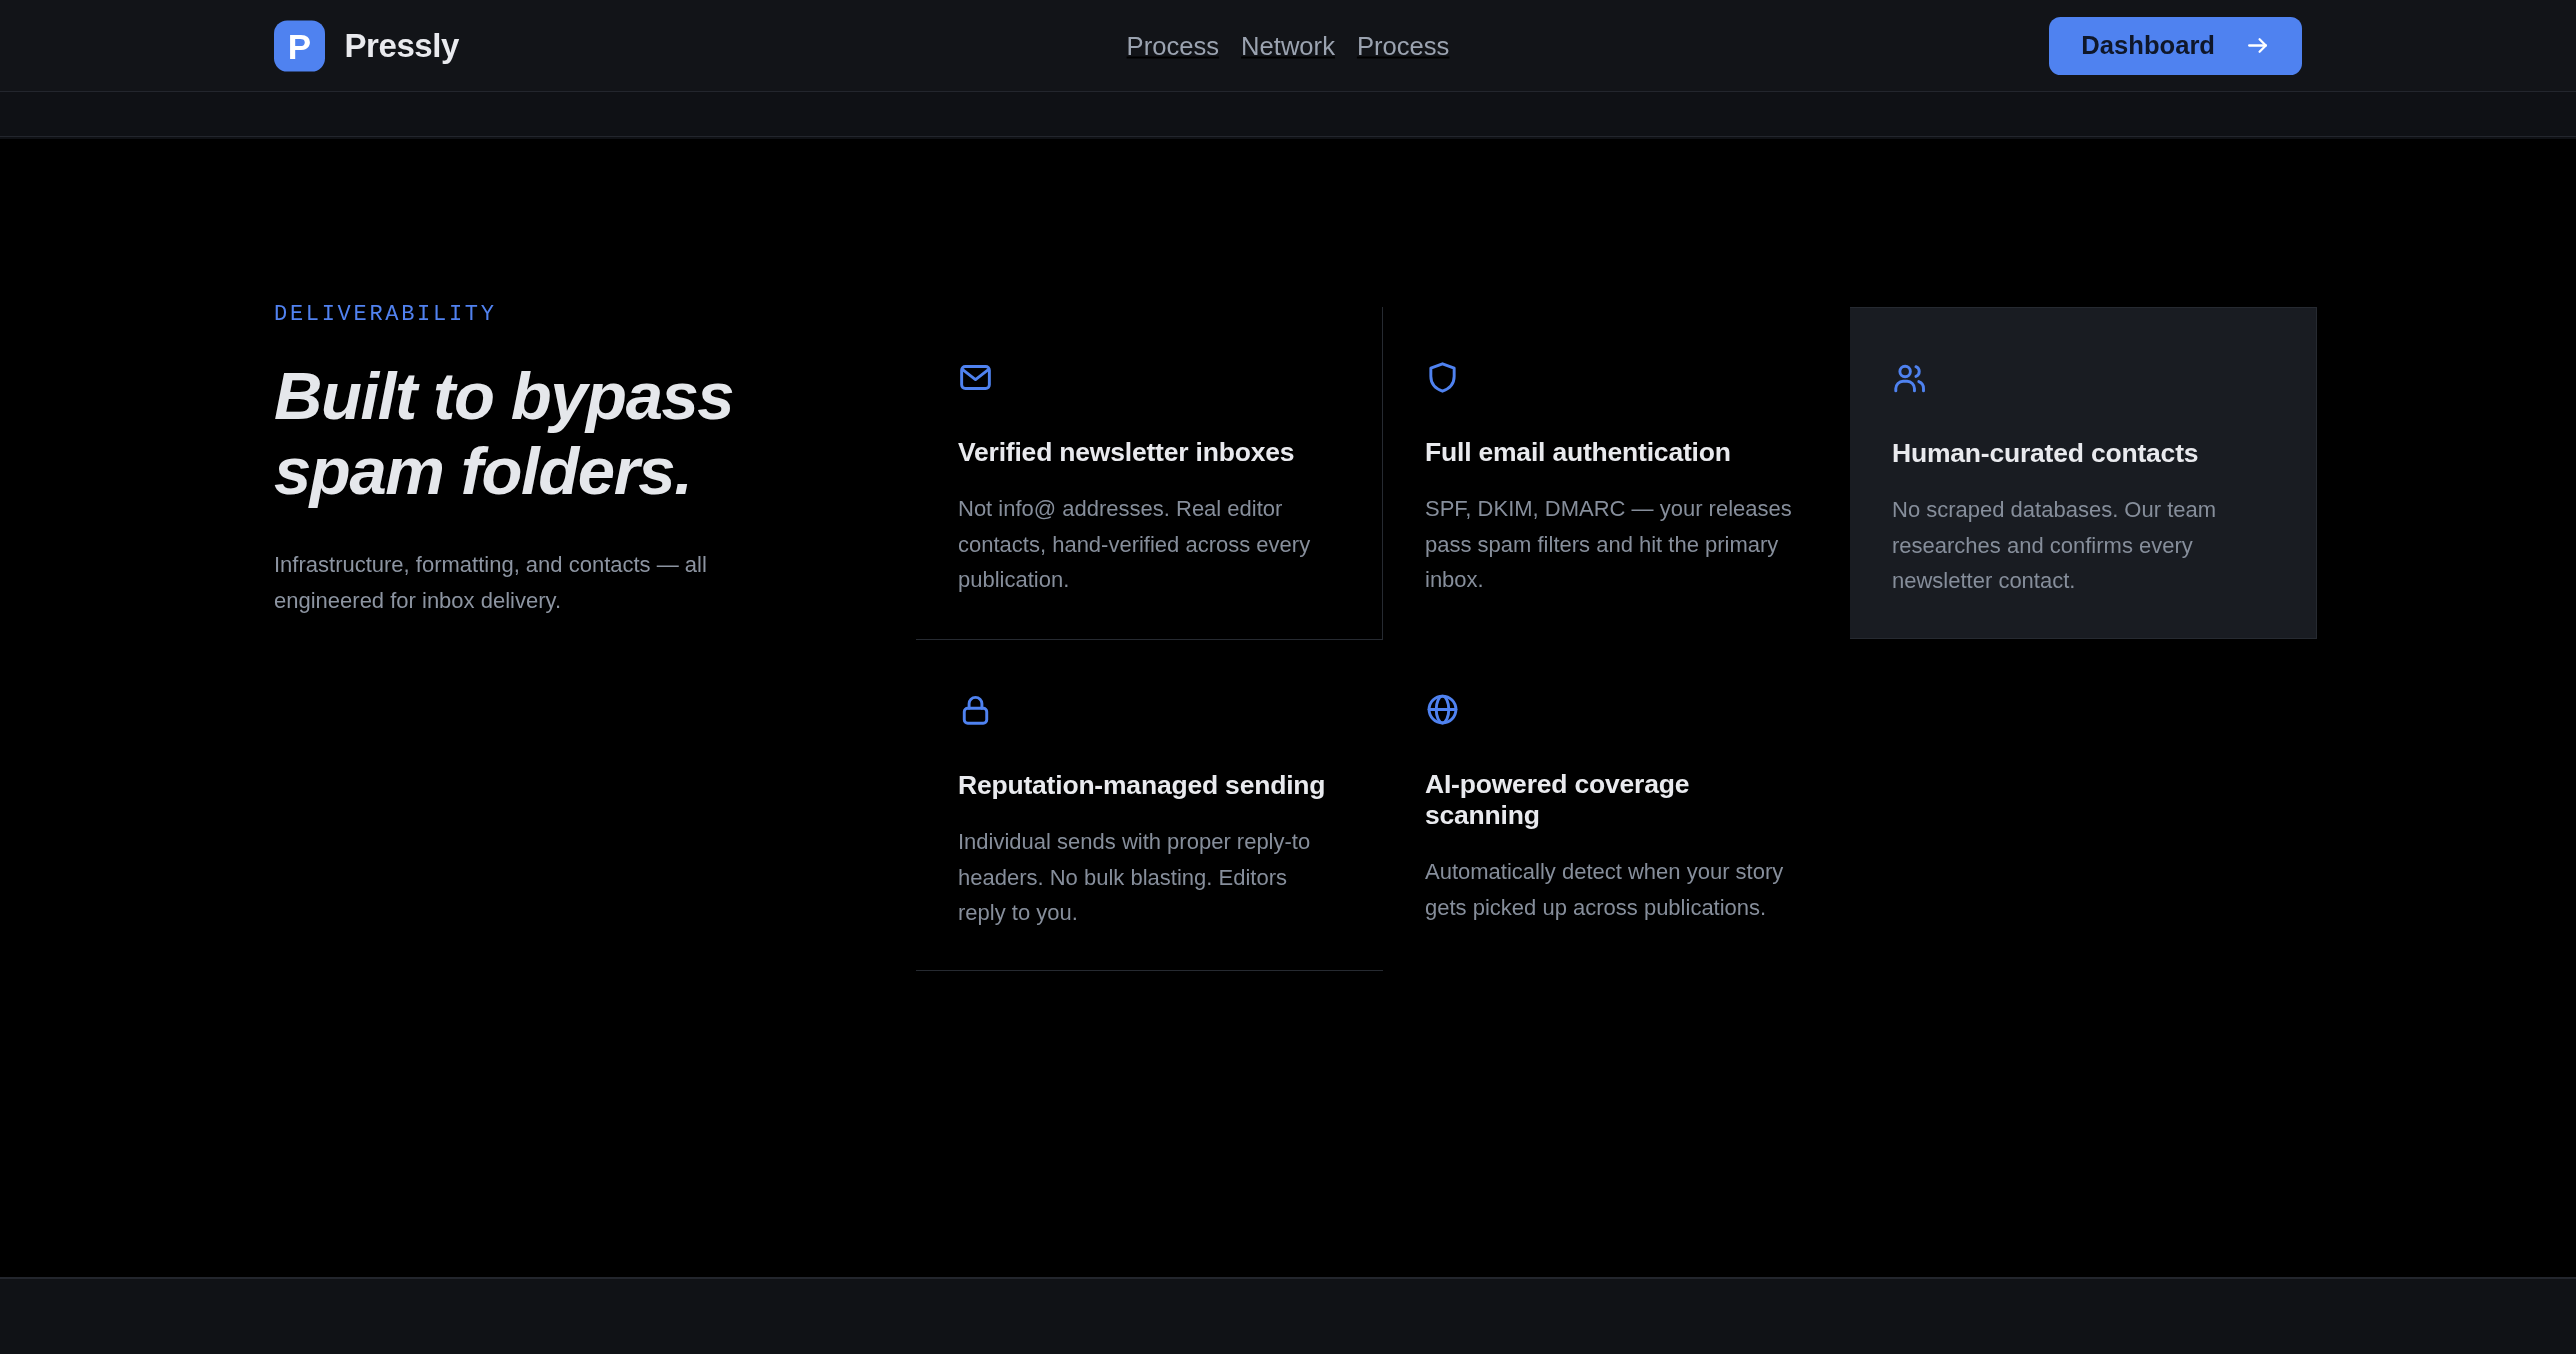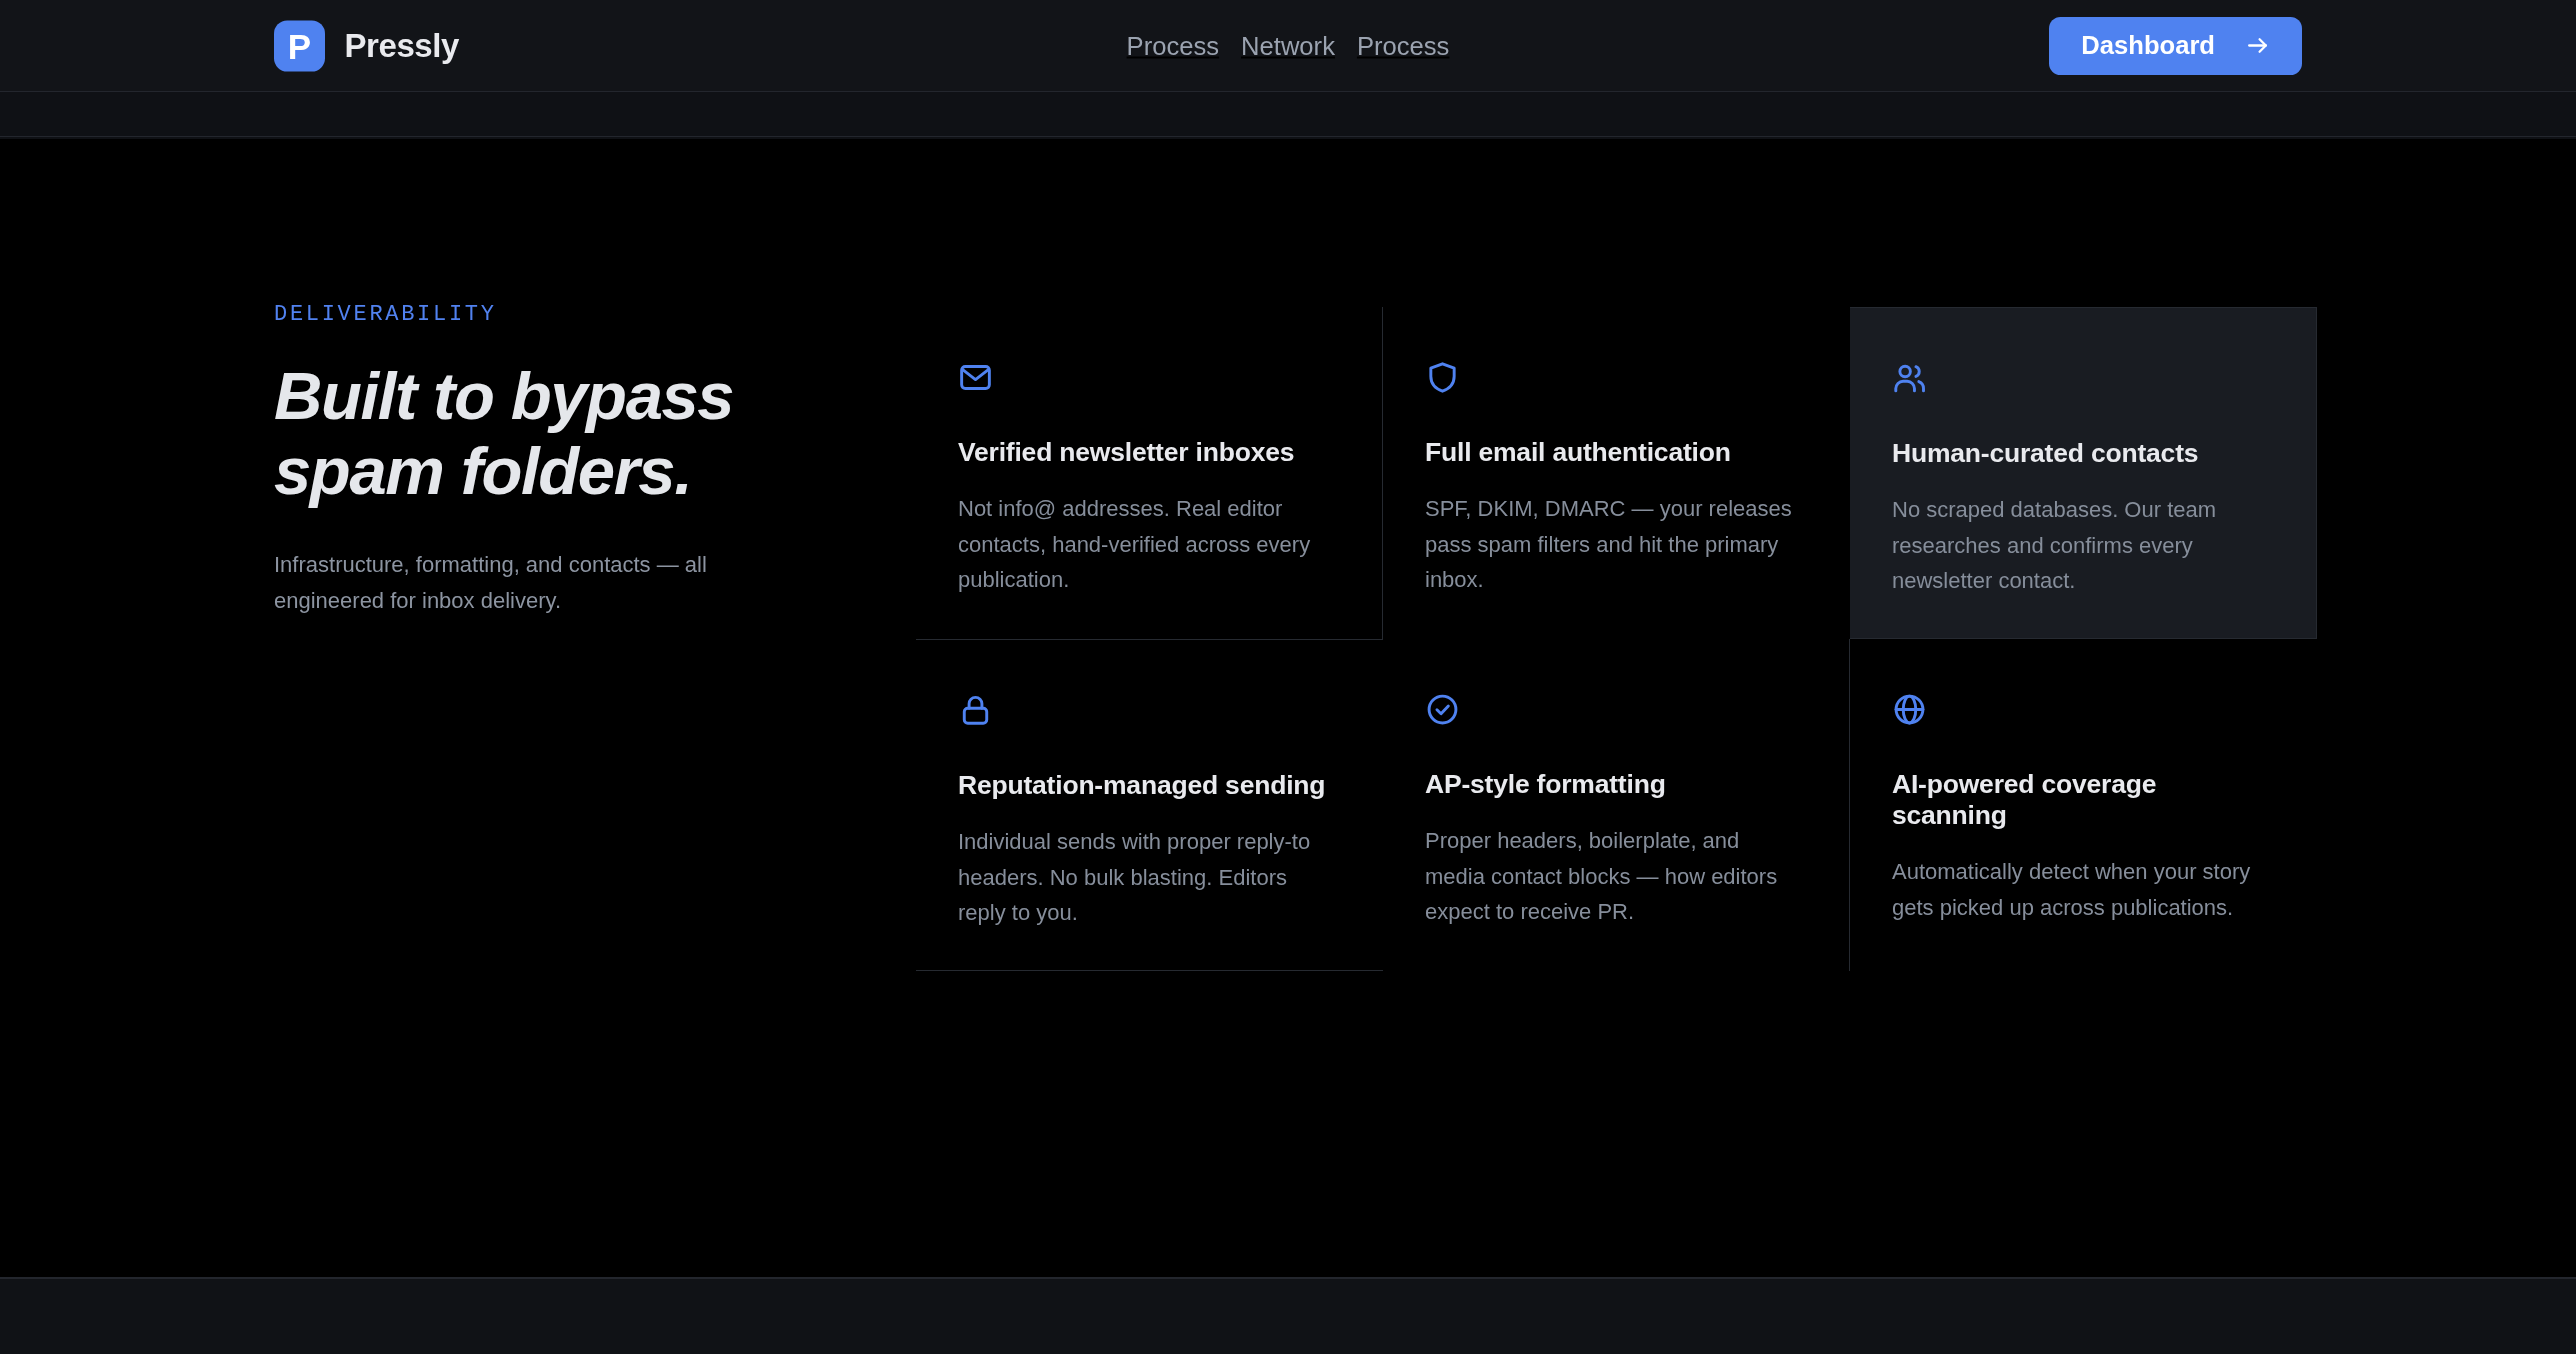--- a/index.html
+++ b/index.html
@@ -43,21 +43,21 @@
   .nav a {
     color:#9ba3b0; font-size:25.6px; text-decoration:none;
     white-space:nowrap;
   }
 
   .dashboard-btn {
     position:absolute; right:274px; top:50%;
     transform:translateY(-50%);
     height:58px; padding:0 32px;
     background:#4f82f0; border:none; border-radius:11.5px;
-    color:#ffffff; font-size:25.6px; font-weight:bold;
+    color:#0f172a; font-size:25.6px; font-weight:bold;
     display:flex; align-items:center; gap:30px;
     cursor:pointer; white-space:nowrap;
     font-family:"Liberation Sans", sans-serif;
     justify-content:center;
   }
   .dashboard-btn .arrow { display:flex; align-items:center; }
 
   
   .subbar {
     position:absolute; top:94px; left:0;
@@ -206,30 +206,20 @@
       <span class="cell-icon">
         <svg width="35" height="35" viewBox="0 0 24 24" fill="none" stroke="currentColor" stroke-width="2" stroke-linecap="round" stroke-linejoin="round">
           <rect x="4.3" y="10.5" width="15.4" height="10.2" rx="2.4"></rect>
           <path d="M7.6 10.5 V7.4 a4.4 4.4 0 0 1 8.8 0 v3.1"></path>
         </svg>
       </span>
       <div class="cell-title">Reputation-managed sending</div>
       <div class="cell-desc">Individual sends with proper reply-to headers. No bulk blasting. Editors reply to you.</div>
     </div>
 
-    <div class="cell col-left">
-      <span class="cell-icon">
-        <svg width="35" height="35" viewBox="0 0 24 24" fill="none" stroke="currentColor" stroke-width="2" stroke-linecap="round" stroke-linejoin="round">
-          <circle cx="12" cy="12" r="9.2"></circle>
-          <polyline points="8.2 12.2 11 14.9 16 9.6"></polyline>
-        </svg>
-      </span>
-      <div class="cell-title">AP-style formatting</div>
-      <div class="cell-desc">Proper headers, boilerplate, and media contact blocks — how editors expect to receive PR.</div>
-    </div>
 
     <div class="cell">
       <span class="cell-icon">
         <svg width="35" height="35" viewBox="0 0 24 24" fill="none" stroke="currentColor" stroke-width="2" stroke-linecap="round" stroke-linejoin="round">
           <circle cx="12" cy="12" r="9.2"></circle>
           <line x1="2.8" y1="12" x2="21.2" y2="12"></line>
           <ellipse cx="12" cy="12" rx="4.3" ry="9.2"></ellipse>
         </svg>
       </span>
       <div class="cell-title">AI-powered coverage scanning</div>

